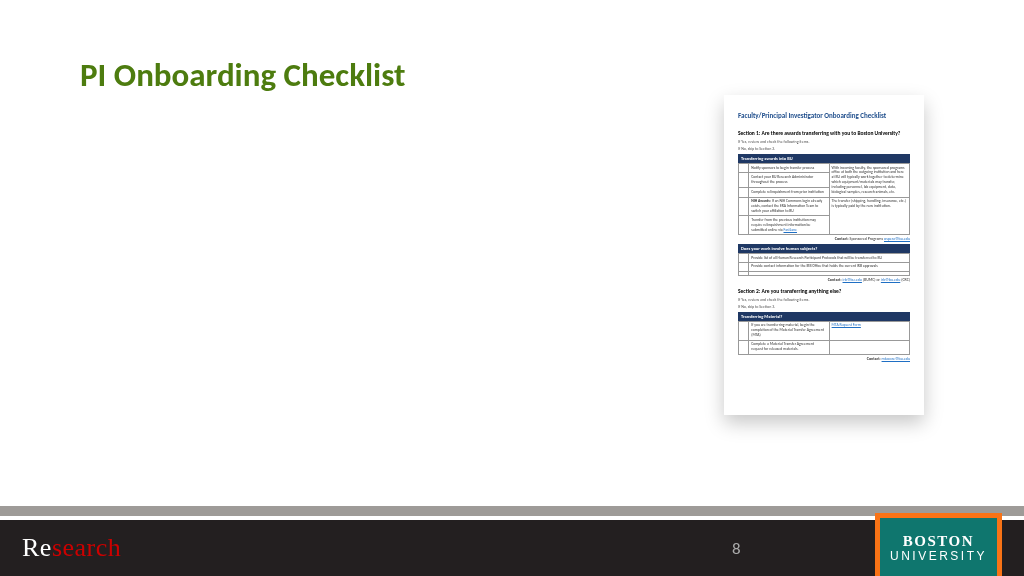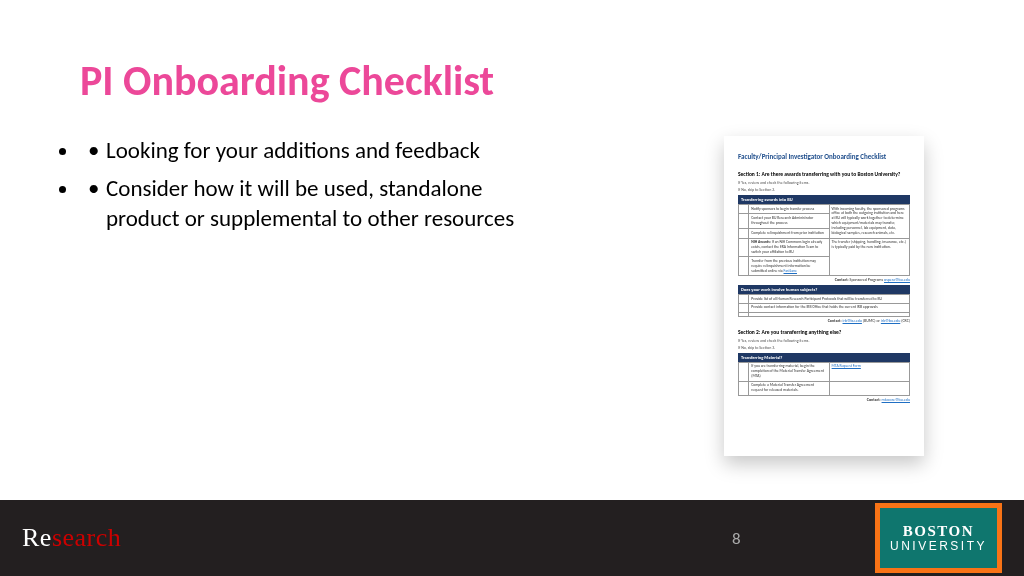--- a/index.html
+++ b/index.html
@@ -9,24 +9,23 @@
       font-family: Calibri, Arial, sans-serif;
       background: #fff;
       position: relative;
       overflow: hidden;
     }
     .slide-content {
       padding: 55px 80px 0 80px;
       height: 500px;
     }
     .title {
-      font-size: 42px;
+      font-size: 33px;
       font-weight: 700;
-      color: #ec4899;
-      margin-bottom: 30px;
+      color: #4d7c0f;
     }
     .body-row {
       display: flex;
       gap: 30px;
     }
     .bullets {
       flex: 1;
       max-width: 480px;
     }
     .bullet {
@@ -98,21 +97,21 @@
       text-align: right;
       font-size: 4px;
       margin-top: 1px;
     }
 
     .footer {
       position: absolute;
       bottom: 0;
       left: 0;
       width: 100%;
-      height: 76px;
+      height: 56px;
       background: #231f20;
       display: flex;
       align-items: center;
       justify-content: space-between;
       padding: 0 22px;
     }
     .footer-gray {
       position: absolute;
       bottom: 60px;
       left: 0;
@@ -159,24 +158,20 @@
       display: block;
       margin-top: 1px;
     }
   </style>
 </head>
 <body>
 
 <div class="slide-content">
   <h1 class="title">PI Onboarding Checklist</h1>
   <div class="body-row">
-    <ul class="bullets">
-      <li class="bullet">Looking for your additions and feedback</li>
-      <li class="bullet">Consider how it will be used, standalone product or supplemental to other resources</li>
-    </ul>
     <div style="flex:0 0 auto; margin-left:auto; margin-right:20px;">
       <div class="doc-thumb">
         <div class="doc-title">Faculty/Principal Investigator Onboarding Checklist</div>
         <div class="doc-section">Section 1: Are there awards transferring with you to Boston University?</div>
         <div class="doc-small">If Yes, review and check the following items.</div>
         <div class="doc-small">If No, skip to Section 2.</div>
         <div class="doc-bar">Transferring awards into BU</div>
         <table class="doc-table">
           <tbody>
               <tr>

